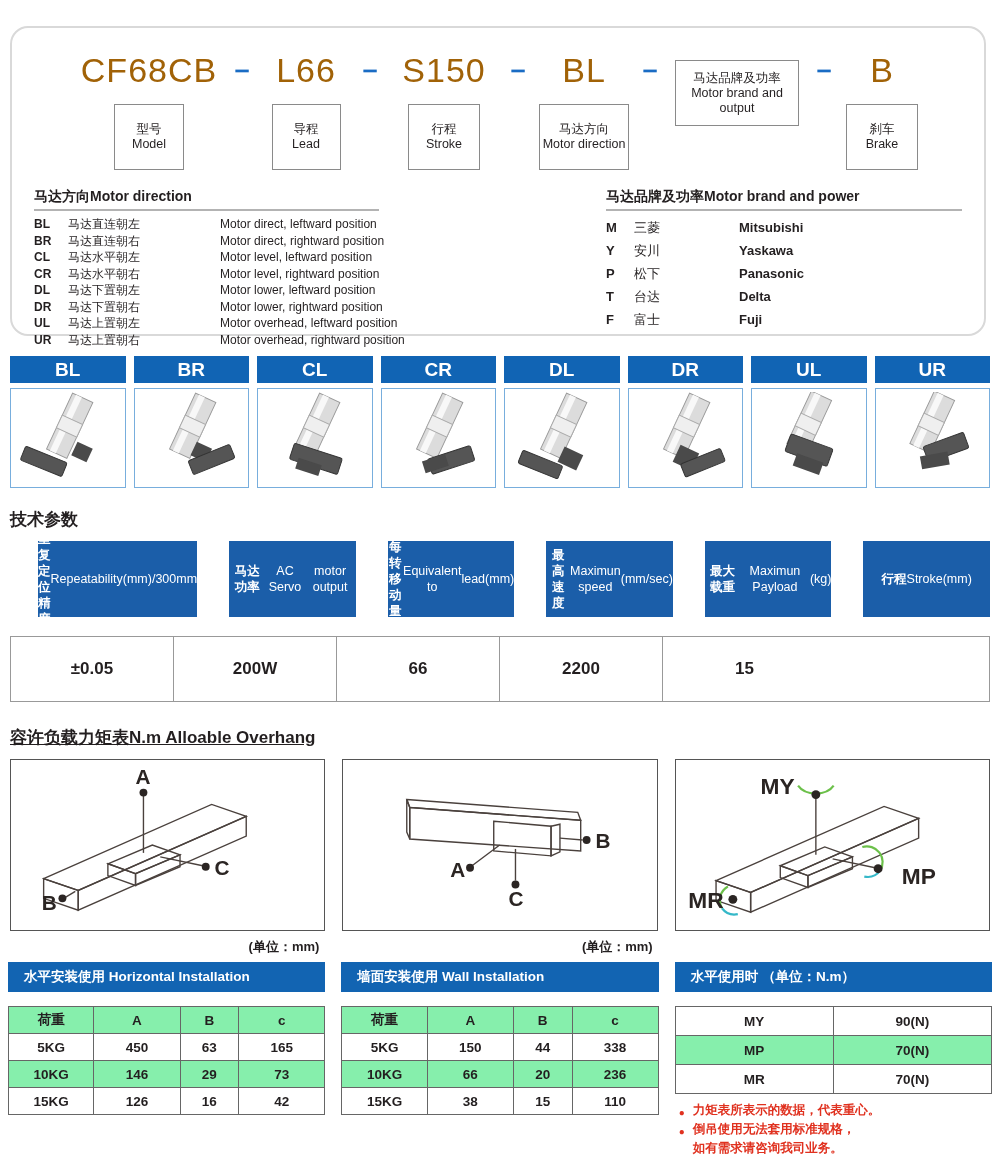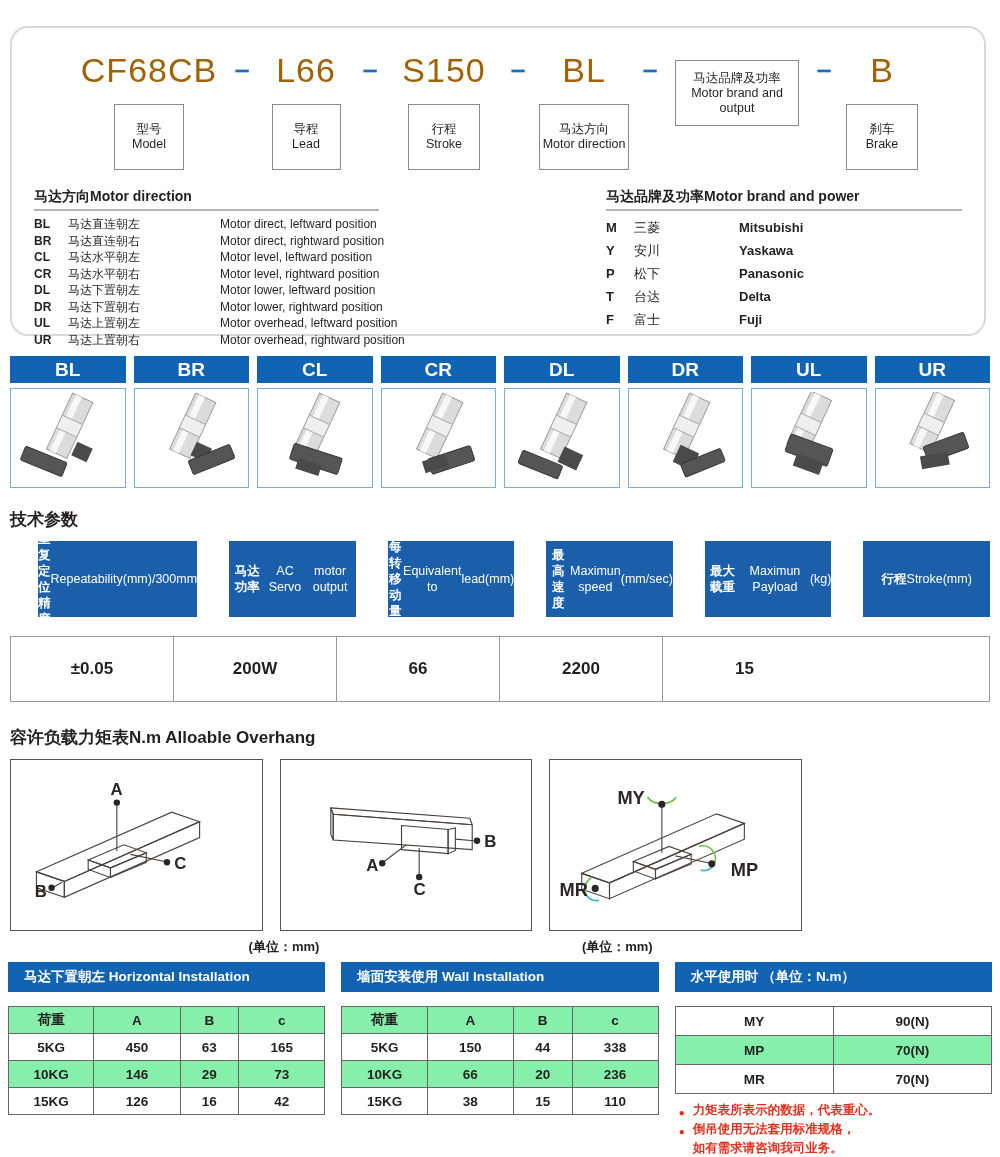--- a/index.html
+++ b/index.html
@@ -40,21 +40,21 @@
   .tech{position:absolute;left:10px;top:508px;width:980px;}
   .sec-title{font-size:17px;font-weight:bold;margin-bottom:10px;}
   .tech-head{display:grid;grid-template-columns:repeat(6,1fr);column-gap:4px;}
   .tech-hcell{background:#1b5ea9;color:#fff;height:76px;display:flex;flex-direction:row;align-items:center;justify-content:center;font-size:12.5px;line-height:16px;text-align:center;margin-left:28px;}
   .tech-hcell .h1{font-weight:bold;}
   .tech-body{margin-top:19px;display:grid;grid-template-columns:repeat(6,1fr);border:1px solid #999;text-align:right;}
   .tech-vcell{height:64px;display:flex;align-items:center;justify-content:center;font-size:17px;font-weight:bold;border-right:1px solid #999;}
   .tech-vcell:last-child{border-right:none;}
 
   
-  .overhang{position:absolute;left:10px;top:726px;width:792px;}
+  .overhang{position:absolute;left:10px;top:726px;width:980px;text-decoration:underline;}
   .oh-boxes{display:flex;gap:17px;margin-top:8px;}
   .oh-box{border:1px solid #555;height:170px;background:#fff;flex:1;}
 
   
   .bottom{position:absolute;left:8px;top:938px;width:984px;display:flex;gap:16px;}
   .bt-col{width:318px;display:flex;flex-direction:column;}
   .unit-row{height:24px;text-align:right;font-size:13px;font-weight:bold;padding-right:6px;}
   .bt-title{height:30px;background:#1264b2;color:#fff;font-size:13.5px;font-weight:bold;line-height:30px;padding-left:16px;}
   table.bt{border-collapse:collapse;width:100%;margin-top:14px;}
   table.bt td{border:1px solid #666;height:26px;text-align:center;font-size:13.5px;font-weight:bold;padding:0;}
@@ -430,21 +430,21 @@
           <text x="12" y="150" font-size="23" font-weight="bold" fill="#2b2523">MR</text>
         </svg>
       </div>
     </div>
   </div>
 
   <div class="bottom">
 
     <div class="bt-col">
       <div class="unit-row">(单位：mm)</div>
-      <div class="bt-title">马达下置朝左 Horizontal Installation</div>
+      <div class="bt-title">水平安装使用 Horizontal Installation</div>
       <table class="bt">
         <tbody>
           <tr class="rowblue">
             <td class="c0">荷重</td>
             <td>A</td>
             <td>B</td>
             <td>c</td>
           </tr>
           <tr class="rowwhite">
             <td>5KG</td>

